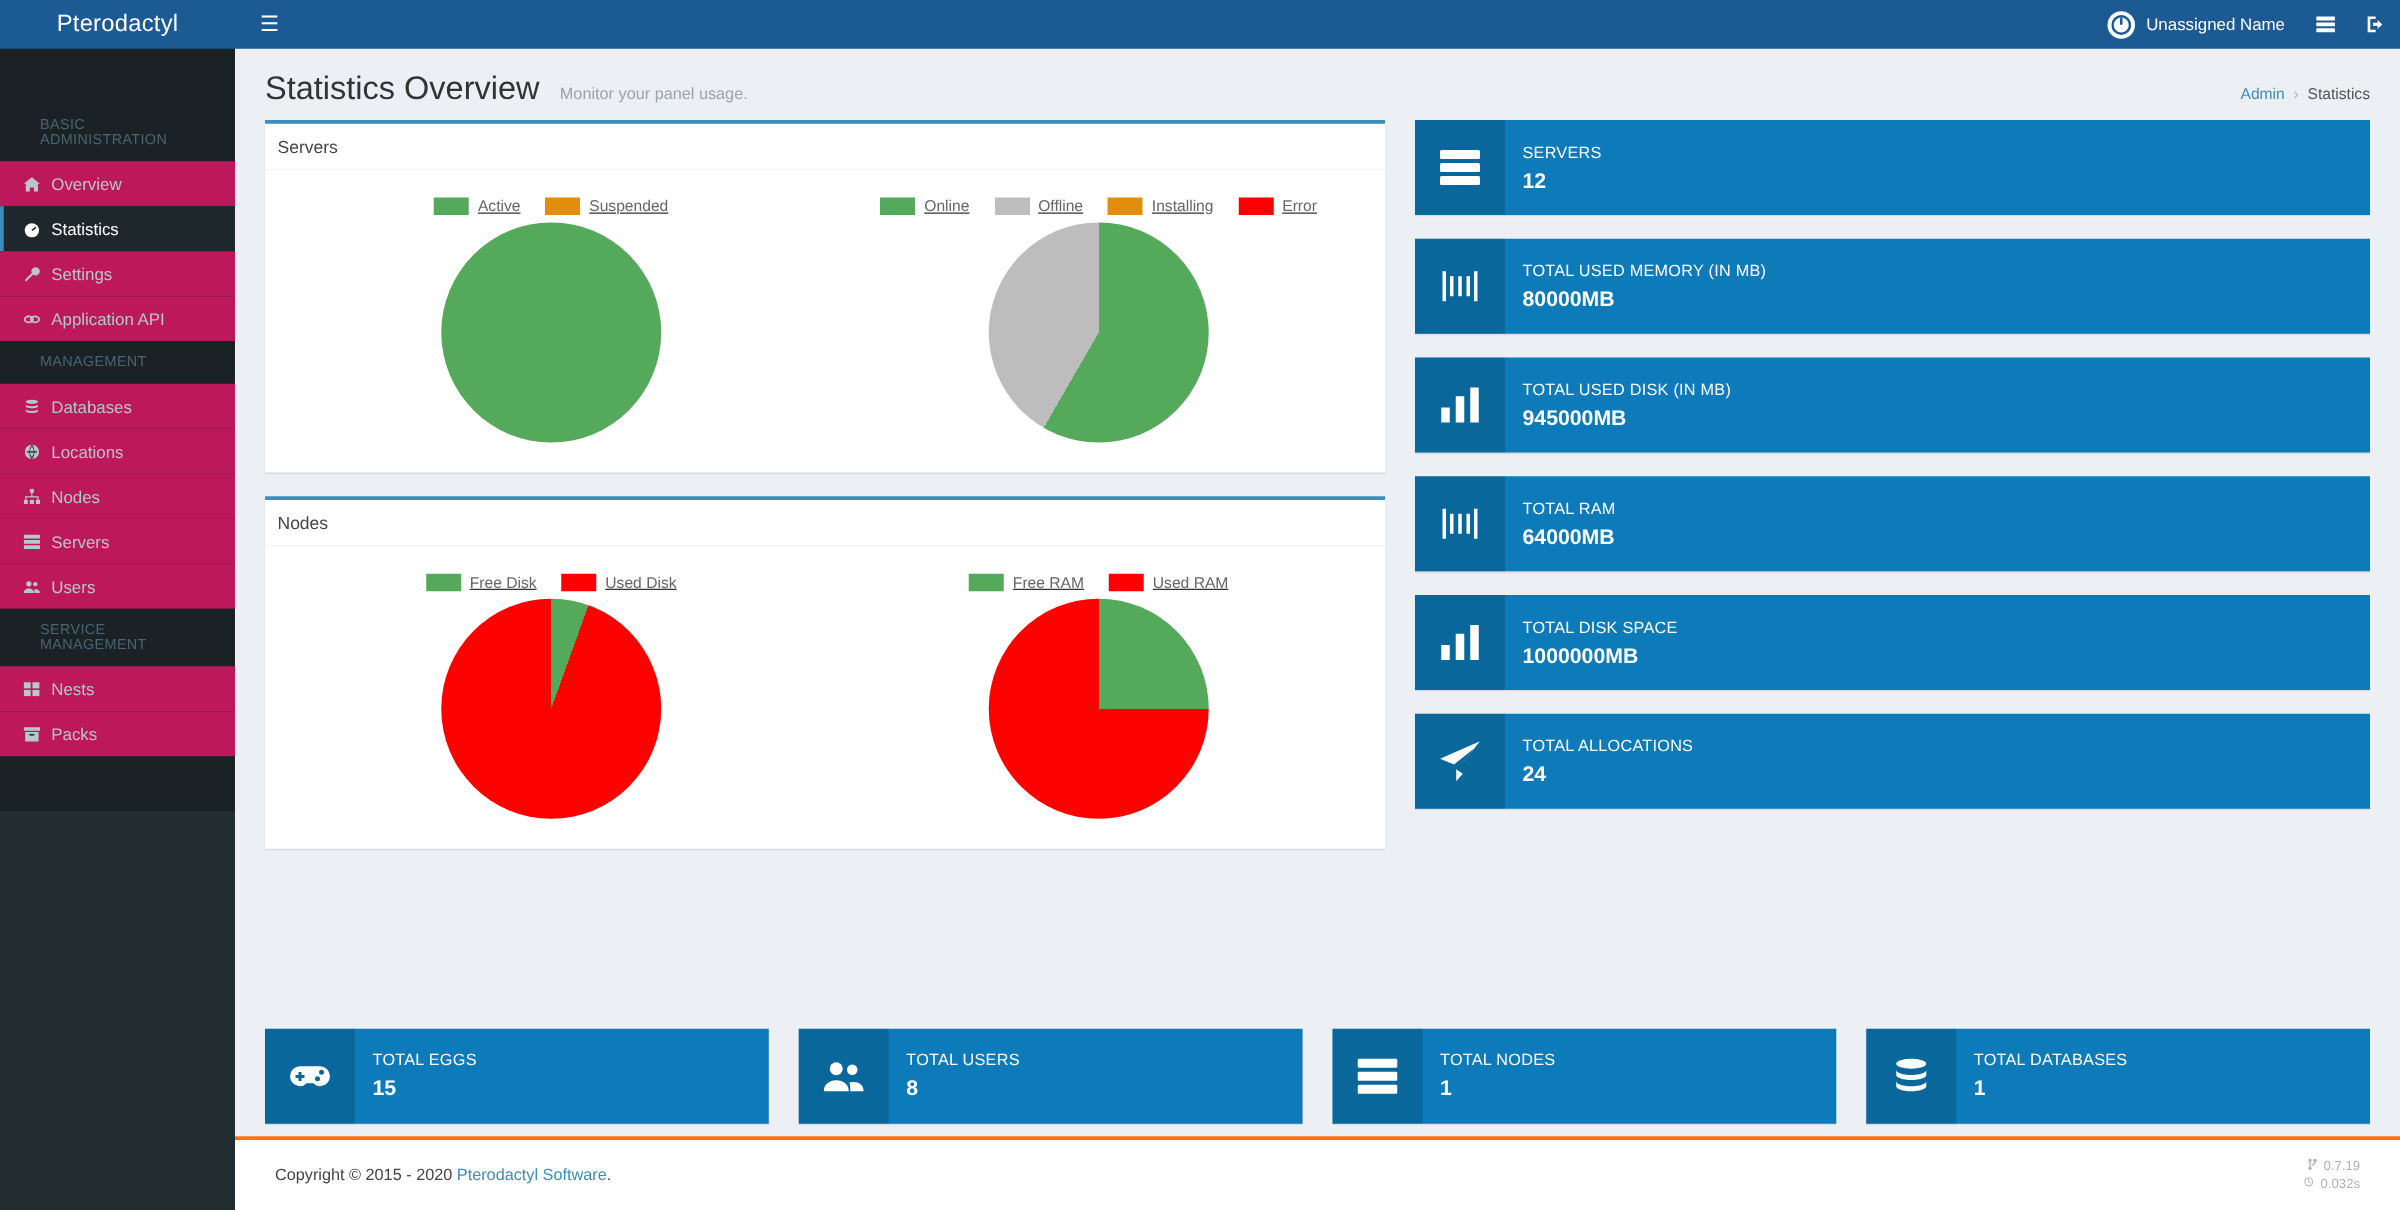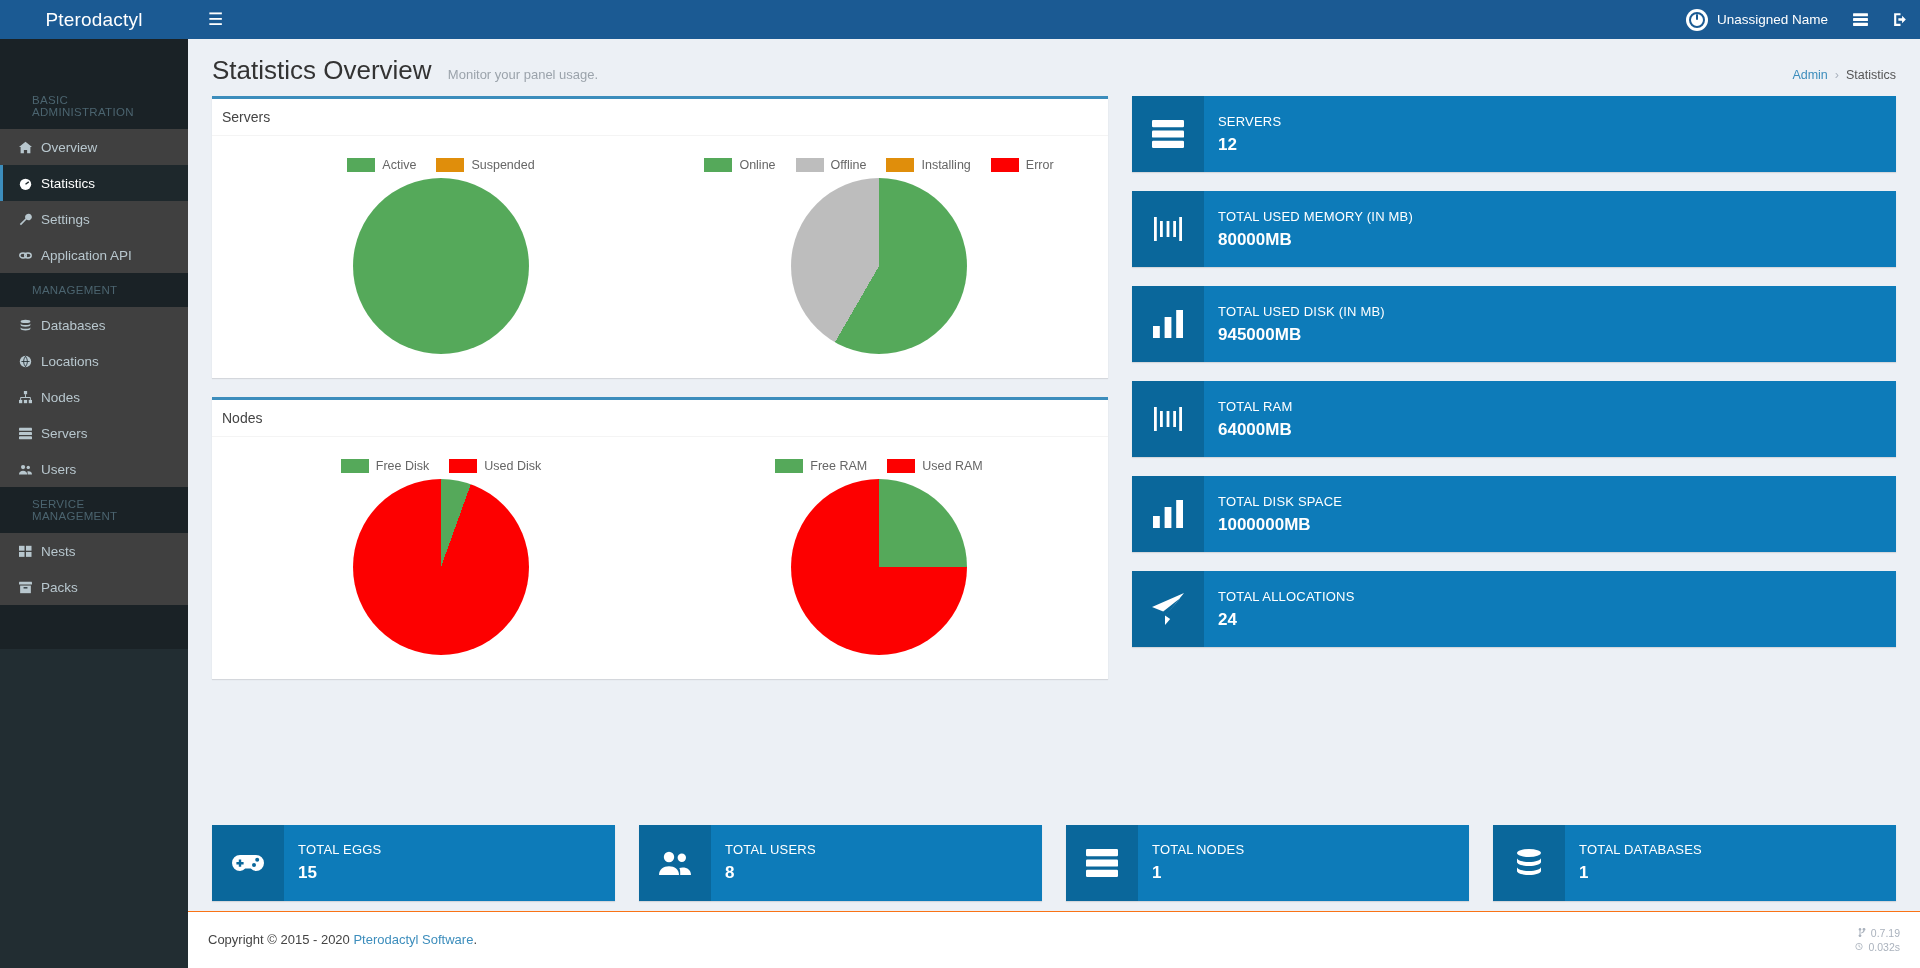--- a/index.html
+++ b/index.html
@@ -27,21 +27,21 @@
   .side-head {
     color:#4b646f; background:#1a2226;
     padding:11px 16px 11px 32px;
     font-size:11.5px; letter-spacing:.3px;
     text-transform:uppercase;
   }
   .side-item {
     display:flex; align-items:center;
     height:36px; padding:0 16px;
     color:#b8c7ce; font-size:13.5px;
-    background:#404040;
+    background:#be185d;
     border-left:3px solid transparent;
     cursor:pointer;
   }
   .side-item.active { background:#1e282c; border-left-color:#3c8dbc; color:#fff; }
   .side-item .ic {
     width:22px; min-width:22px; display:inline-flex;
     align-items:center; justify-content:flex-start;
     color:#b8c7ce;
   }
   .side-item .ic svg { display:block; }
@@ -92,21 +92,21 @@
     box-shadow:0 1px 1px rgba(0,0,0,.1);
     margin-bottom:19px;
   }
   .box-header {
     padding:10px 10px 10px 10px;
     border-bottom:1px solid #f4f4f4;
   }
   .box-title { font-size:14px; color:#444; font-weight:400; }
   .box-body { padding:10px; display:flex; }
   .chart-half { width:50%; display:flex; flex-direction:column; align-items:center; }
-  .legend { display:flex; gap:20px; align-items:flex-start; margin:12px 0 6px 0; }
+  .legend { display:flex; gap:20px; align-items:flex-start; margin:12px 0 6px 0;text-decoration:underline; }
   .legend-item { display:flex; align-items:center; gap:7px; }
   .legend-swatch { width:28px; height:14px; display:block; }
   .legend-label { font-size:12.5px; color:#666; }
   .pie { border-radius:50%; }
 
   
   .stat {
     display:flex; background:#0d7bb9; color:#fff;
     margin-bottom:19px; box-shadow:0 1px 1px rgba(0,0,0,.1);
     min-height:76px; cursor:pointer;
@@ -117,22 +117,22 @@
   }
   .stat-body { padding:11px 14px; display:flex; flex-direction:column; justify-content:center; }
   .stat-label { font-size:13px; text-transform:uppercase; letter-spacing:.2px; }
   .stat-value { font-size:17px; font-weight:bold; margin-top:6px; }
 
   .bottom-row { display:flex; gap:24px; padding:0 24px 10px 24px; }
   .bottom-row .stat { flex:1; margin-bottom:0; min-height:76px; }
 
   .footer {
     margin-top:auto;
-    background:#fff; border-top:1px solid #f97316;
-    padding:14px 20px; font-size:13px; color:#444;
+    background:#fff; border-top:3px solid #f97316;
+    padding:14px 32px; font-size:13px; color:#444;
     display:flex; justify-content:space-between; align-items:center;
   }
   .footer a { color:#3c8dbc; text-decoration:none; }
   .footer-right { text-align:right; color:#aab2bd; font-size:10.5px; line-height:1.35; }
   .footer-right div { display:flex; gap:5px; justify-content:flex-end; align-items:flex-end; }
 </style>
 </head>
 <body>
 
 <div class="wrap">

